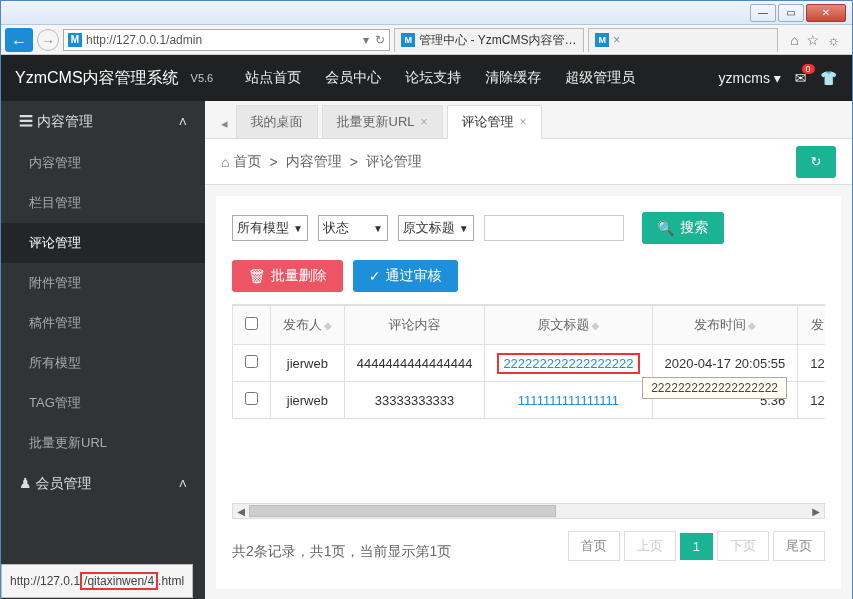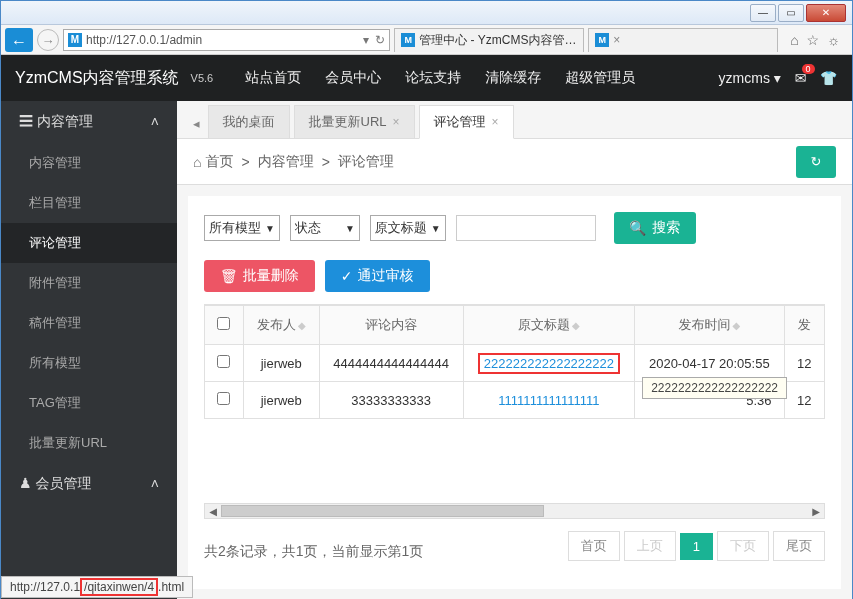--- a/index.html
+++ b/index.html
@@ -26,21 +26,21 @@
 .app-header { height: 46px; background: #1f2122; color: #fff; display: flex; align-items: center; padding: 0 14px; gap: 12px; }
 .app-logo { font-size: 16px; font-weight: 500; }
 .app-version { font-size: 11px; color: #ccc; }
 .app-nav { display: flex; gap: 24px; margin-left: 20px; }
 .app-nav-item { color: #eee; cursor: pointer; font-size: 14px; }
 .app-user { margin-left: auto; display: flex; gap: 14px; align-items: center; color: #eee; font-size: 14px; }
 .badge-wrap { position: relative; }
 .badge { position: absolute; top: -6px; right: -8px; background: #e33; color: #fff; font-size: 9px; border-radius: 8px; padding: 0 4px; }
 
 .app-body { flex: 1; display: flex; overflow: hidden; }
-.sidebar { width: 176px; background: #313437; color: #bbb; overflow-y: auto; }
+.sidebar { width: 204px; background: #313437; color: #bbb; overflow-y: auto; }
 .sidebar-group { padding: 12px 18px; display: flex; align-items: center; justify-content: space-between; cursor: pointer; font-size: 14px; color: #ddd; }
 .sidebar-item { padding: 11px 28px; font-size: 13px; color: #aaa; cursor: pointer; }
 .sidebar-item.active { background: #232527; color: #fff; }
 
 .main { flex: 1; display: flex; flex-direction: column; background: #f5f5f5; min-width: 0; }
 .tabs-row { height: 38px; background: #f5f5f5; display: flex; align-items: flex-end; padding: 0 8px; border-bottom: 1px solid #ddd; }
 .tab { padding: 7px 14px; background: #e8e8e8; border: 1px solid #ddd; border-bottom: none; margin-right: 4px; font-size: 13px; color: #666; cursor: pointer; display: flex; align-items: center; gap: 6px; }
 .tab.active { background: #fff; color: #333; border-bottom: 1px solid #fff; margin-bottom: -1px; }
 .tab-x { color: #aaa; font-size: 12px; cursor: pointer; }
 .tab-arrow { padding: 7px 8px; color: #888; cursor: pointer; }
@@ -74,21 +74,21 @@
 .sb-thumb { position: absolute; left: 0; top: 1px; width: 55%; height: 12px; background: #cdcdcd; border: 1px solid #bbb; }
 .sb-arrow { width: 16px; text-align: center; color: #666; font-size: 10px; cursor: pointer; }
 
 .pagination-row { display: flex; align-items: flex-end; justify-content: space-between; padding: 12px 0; }
 .pag-info { font-size: 14px; color: #666; }
 .pag { display: flex; gap: 4px; align-items: center; }
 .pag-btn { border: 1px solid #ddd; padding: 5px 12px; color: #888; cursor: pointer; font-size: 13px; }
 .pag-btn.active { background: #1ab394; color: #fff; border-color: #1ab394; }
 .pag-btn.disabled { color: #ccc; }
 
-.status-bar { position: absolute; bottom: 0; left: 0; background: #f5f5f5; border: 1px solid #bbb; padding: 3px 8px; font-size: 12px; color: #444; }
+.status-bar { position: absolute; bottom: 0; left: 0; background: #f5f5f5; border: 1px solid #bbb; padding: 9px 8px; font-size: 12px; color: #444; }
 .status-highlight { border: 2px solid #e33; padding: 0 2px; }
 </style>
 </head>
 <body>
 
 <div class="browser-window">
   <div class="titlebar">
     <div class="titlebar-btn">—</div>
     <div class="titlebar-btn">▭</div>
     <div class="titlebar-btn close">✕</div>

